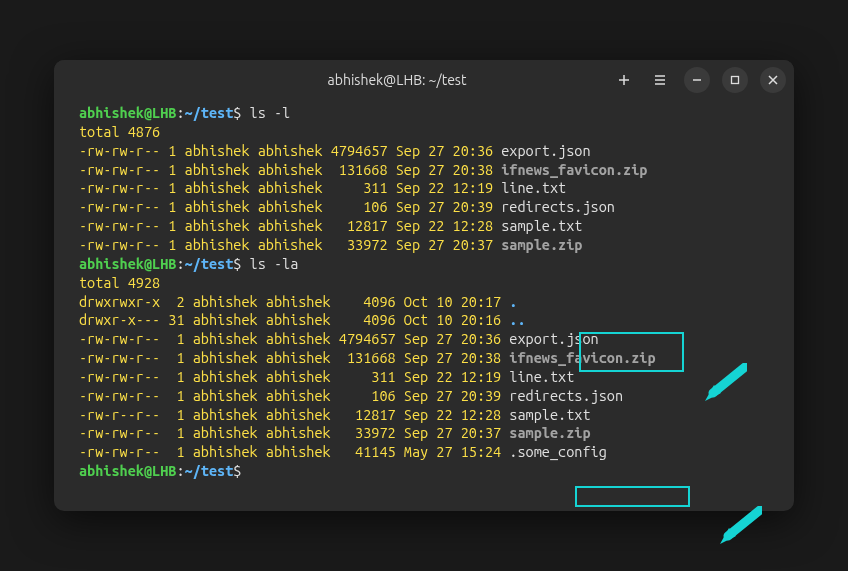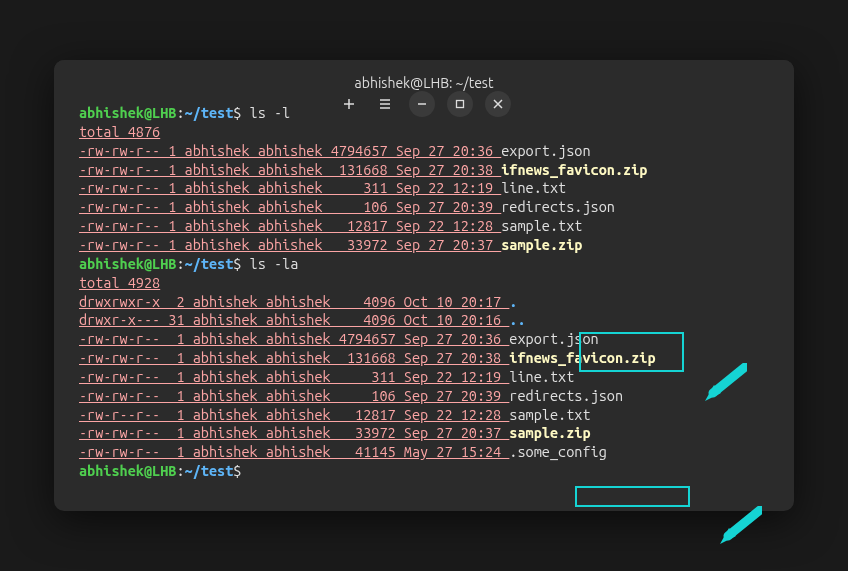--- a/index.html
+++ b/index.html
@@ -19,24 +19,23 @@
       overflow: visible;
       box-shadow: 0 10px 40px rgba(0,0,0,0.6);
       position: relative;
     }
     .titlebar {
       height: 40px;
       background: #2b2b2b;
       display: flex;
       align-items: center;
       justify-content: space-between;
-      padding: 15px 8px;
+      padding: 0 8px;
       border-top-left-radius: 10px;
       border-top-right-radius: 10px;
-      flex-direction: column;
     }
     .title-center {
       flex: 1;
       text-align: center;
       color: #ddd;
       font-size: 14px;
       font-family: 'Ubuntu', sans-serif;
     }
     .title-buttons {
       display: flex;
@@ -68,22 +67,22 @@
       font-size: 14.5px;
       line-height: 1.3;
       color: #c8c8c8;
       white-space: pre;
       position: relative;
     }
     .line { display: block; }
     .green { color: #4fcf4f; font-weight: bold; }
     .blue { color: #5eb5f7; font-weight: bold; }
     .white { color: #e0e0e0; }
-    .red { color: #fef9c3; font-weight: bold; }
-    .gray { color: #fca5a5; text-decoration: underline; }
+    .red { color: #a3a3a3; font-weight: bold; }
+    .gray { color: #fde047; }
     .hlbox {
       position: absolute;
       border: 2px solid #15d4d4;
       background: transparent;
       pointer-events: none;
     }
     .arrow {
       position: absolute;
       pointer-events: none;
     }

